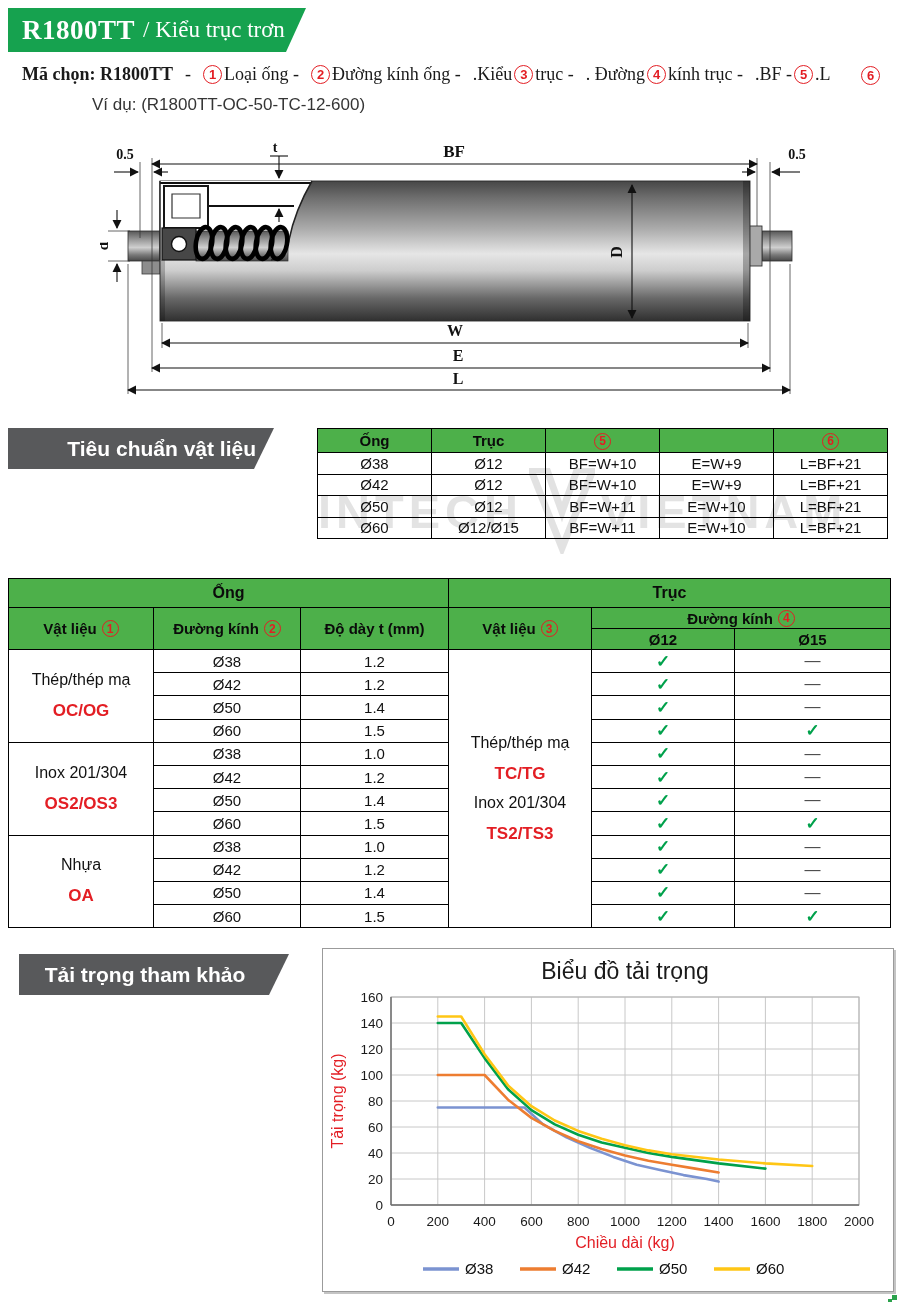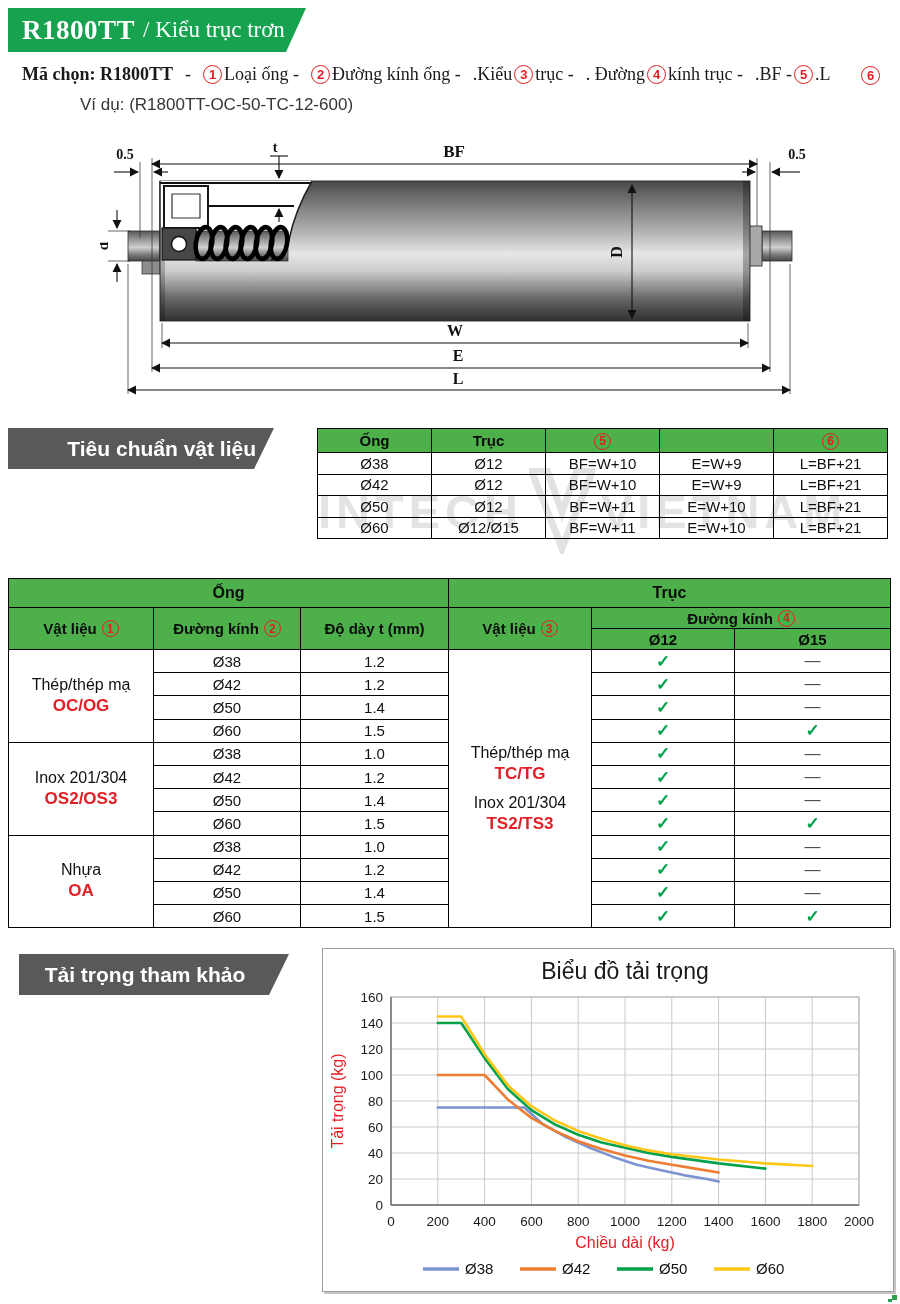--- a/index.html
+++ b/index.html
@@ -21,21 +21,21 @@
   
   .code-line{position:absolute;left:22px;top:64px;width:884px;display:flex;align-items:flex-end;
              gap:12px;font-family:"Liberation Serif",serif;font-size:18px;white-space:nowrap;color:#1a1a1a;}
   .code-line .lbl{font-weight:700;}
   .code-seg{display:inline-flex;align-items:center;gap:2px;}
   .circ{display:inline-flex;align-items:center;justify-content:center;width:19px;height:19px;
         border:1.6px solid #E31E24;border-radius:50%;color:#E31E24;font-size:13px;font-weight:700;
         font-family:"Liberation Sans",sans-serif;line-height:1;box-sizing:border-box;flex:0 0 auto;}
   .circ.sm{width:17px;height:17px;font-size:12px;}
   .num6{margin-left:auto;margin-right:26px;}
-  .example{position:absolute;left:80px;top:95px;font-size:17px;color:#353535;}
+  .example{position:absolute;left:92px;top:95px;font-size:17px;color:#353535;}
 
   
   #drawing{position:absolute;left:100px;top:126px;width:800px;height:280px;z-index:1;}
   .dim{stroke:#111;stroke-width:1.1;fill:none;}
   .ext{stroke:#333;stroke-width:.75;fill:none;}
   .dimtxt{font-family:"Liberation Serif",serif;font-weight:700;fill:#111;}
 
   
   #watermark{position:absolute;left:318px;top:468px;z-index:0;display:flex;align-items:center;
              gap:6px;color:#DFDFDF;font-weight:700;font-size:47px;letter-spacing:5px;opacity:.85;}
@@ -47,21 +47,21 @@
   .green{background:#4DB04A;font-weight:700;color:#0b0b0b;margin-top:36px;}
   #t1{position:absolute;left:317px;top:428px;width:570px;z-index:2;font-size:15px;border:1.5px solid #000;}
   #t1 tr{height:21.5px;}
   #t1 tr.hed{height:24px;}
   #t2{position:absolute;left:8px;top:578px;width:882px;z-index:2;font-size:15px;border:1.6px solid #000;}
   #t2 tr.h1{height:29px;font-size:16px;}
   #t2 tr.h2{height:21px;}
   #t2 tr.h3{height:21px;}
   #t2 tbody tr{height:23.2px;}
   .mat-name{font-size:16px;color:#111;}
-  .mat-code{font-size:17px;color:#E31E24;font-weight:700;margin-top:2px;}
+  .mat-code{font-size:17px;color:#E31E24;font-weight:700;margin-top:12px;}
   .chk{color:#00A14B;font-weight:700;font-size:17px;}
   .dsh{color:#4a4a4a;font-size:16px;}
   .hflex{display:inline-flex;align-items:center;gap:5px;justify-content:center;}
 
   
   #chartbox{position:absolute;left:322px;top:948px;width:570px;height:342px;background:#fff;
             border:1px solid #9b9b9b;box-shadow:2px 2px 0 #c4c4c4;z-index:2;}
   #chartbox svg{display:block;}
 
   

